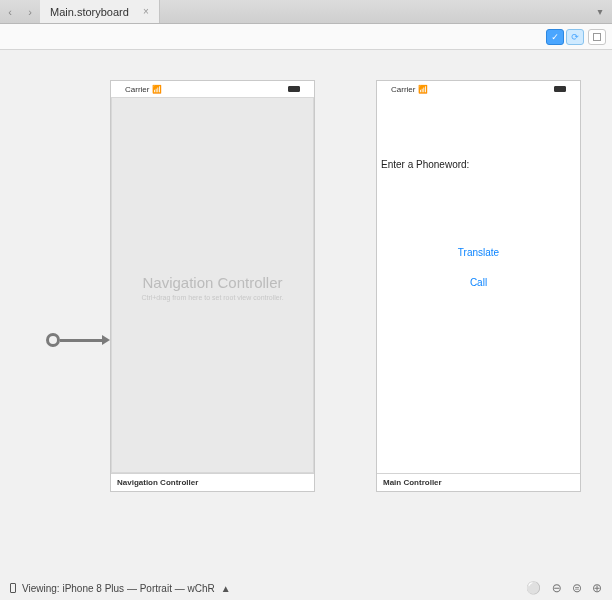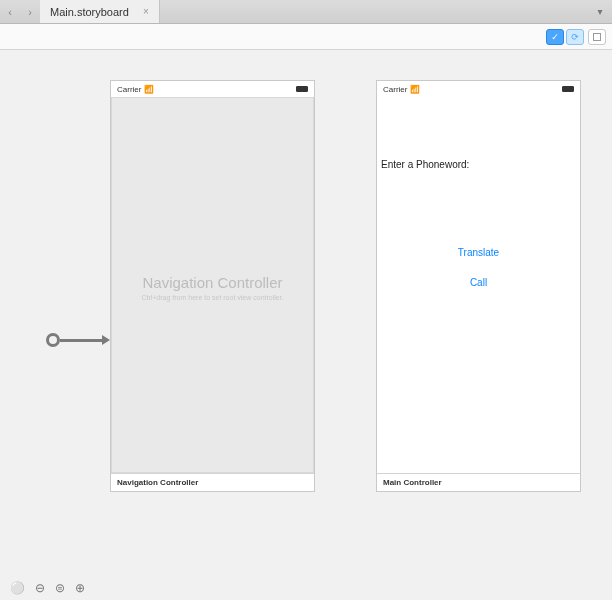--- a/index.html
+++ b/index.html
@@ -85,21 +85,21 @@
   .scene {
     position:absolute;
     width:205px;
     background:#fff;
     border:1px solid #c9c9c9;
     display:flex; flex-direction:column;
     box-shadow: 0 0 0 rgba(0,0,0,0);
   }
   .scene .statusbar {
     height:16px;background:#fff;display:flex;align-items:center;justify-content:space-between;
-    padding:0 6px;font-size:8px;color:#333;
+    padding:0 14px;font-size:8px;color:#333;
   }
   .scene .statusbar .wifi::before { content:"📶"; font-size:8px; margin-left:3px; }
   .scene .footer {
     height:18px; border-top:1px solid #d3d3d3;
     font-size:8px; font-weight:600; color:#333;
     display:flex;align-items:center;padding:0 6px;
   }
   .scene .content { flex:1; position:relative; }
 
   #scene-nav { left:110px; top:30px; height:412px; }
@@ -196,19 +196,26 @@
       <div class="label">Enter a Phoneword:</div>
       <div class="link-btn btn-call">Call</div>
       <div class="link-btn btn-translate">Translate</div>
     </div>
     <div class="footer">Main Controller</div>
   </div>
 
 </div>
 
 <div class="statusline">
+  <div class="left">
+    <span class="device-icon"></span>
+    <span>
+      <span>Viewing: </span><span>iPhone 8 Plus — Portrait — wChR</span>
+    </span>
+    <span class="warn">▲</span>
+  </div>
   <div class="zoom">
     <span>⚪</span>
     <span>⊖</span>
     <span>⊜</span>
     <span>⊕</span>
   </div>
 </div>
 
 </body></html>

